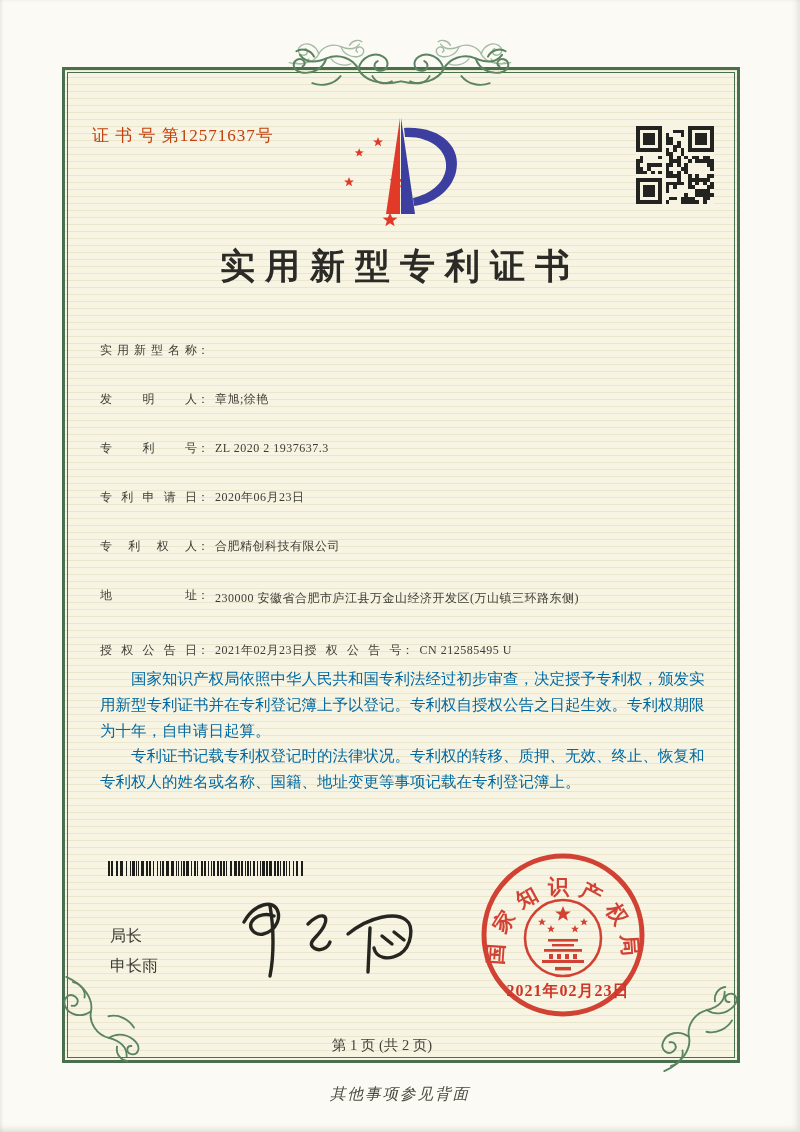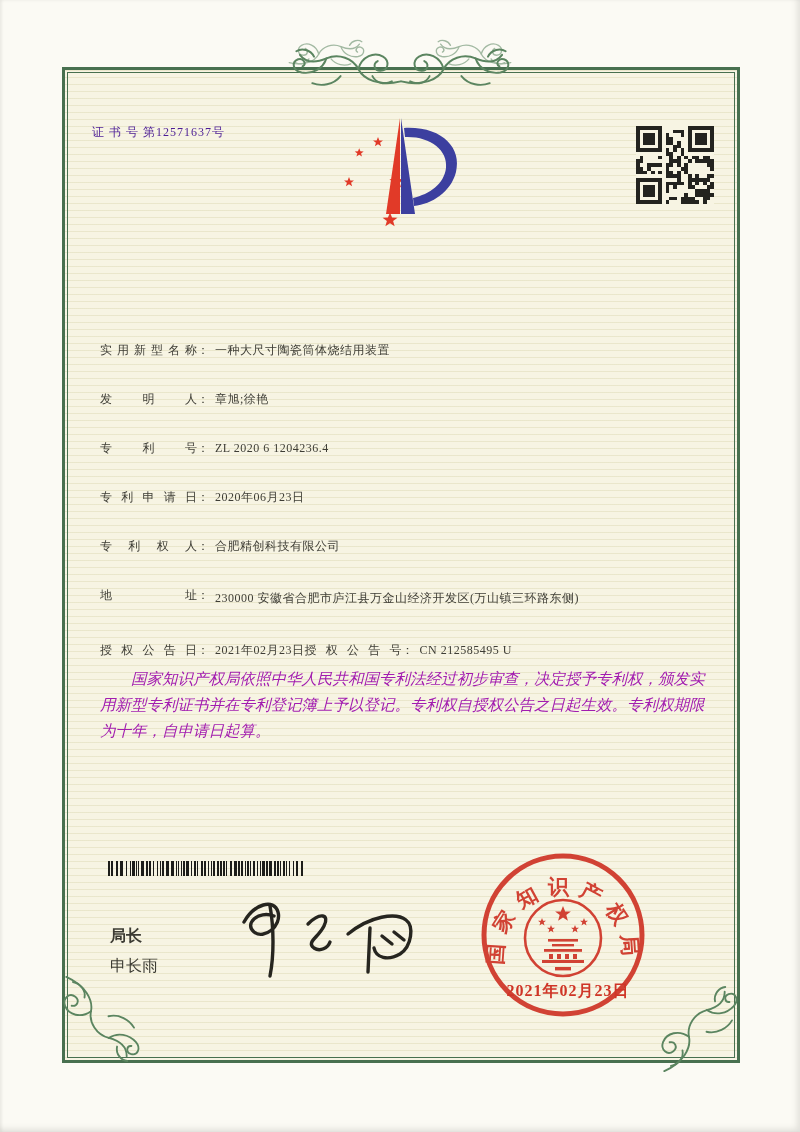--- a/index.html
+++ b/index.html
@@ -17,40 +17,40 @@
     border:3px solid #48704f;box-sizing:border-box;
     background:
       repeating-linear-gradient(180deg, rgba(187,182,120,.22) 0 1px, rgba(255,255,255,0) 1px 7px),
       #f7f4e3;
   }
   .frame::after{
     content:"";position:absolute;left:2px;top:2px;right:2px;bottom:2px;
     border:1px solid #48704f;pointer-events:none;
   }
   .abs{position:absolute;}
-  .cert-no{left:92px;top:124px;font-size:12px;letter-spacing:1px;color:#4c1d95;}
+  .cert-no{left:92px;top:124px;font-size:17px;letter-spacing:1px;color:#c2410c;}
   .qr{left:636px;top:126px;width:78px;height:78px;}
   .logo{left:330px;top:110px;width:142px;height:118px;}
   .title{
     left:0;top:243px;width:800px;text-align:center;
     font-size:35px;font-weight:600;color:#2b2a26;letter-spacing:10px;
   }
   .fields{left:100px;top:341px;width:612px;color:#3e3d35;font-size:12px;}
   .frow{display:flex;align-items:flex-start;margin-bottom:30px;line-height:19px;}
   .lab{display:inline-block;width:97px;text-align:justify;text-align-last:justify;flex:none;}
   .colon{flex:none;margin-right:6px;}
   .val{letter-spacing:.5px;}
   .val.wrapval{max-width:440px;line-height:25px;}
   .frow.grant-row{margin-bottom:0;}
   .grp2{display:flex;}
   .paras{left:100px;top:666px;width:614px;font-size:15.5px;line-height:25.8px;
-         color:#a21caf;font-style:italic;}
+         color:#0369a1;}
   .paras p{margin:0;text-indent:2em;}
   .barcode{left:108px;top:861px;width:198px;height:15px;}
-  .officer-title{left:110px;top:926px;font-size:16px;color:#3c3b33;font-family:"Liberation Sans","DejaVu Sans",sans-serif;font-weight:bold;}
+  .officer-title{left:110px;top:926px;font-size:16px;color:#3c3b33;font-family:"Liberation Sans","DejaVu Sans",sans-serif;}
   .officer-name{left:110px;top:956px;font-size:16px;color:#3c3b33;font-family:"Liberation Sans","DejaVu Sans",sans-serif;}
   .signature{left:230px;top:888px;width:190px;height:100px;}
   .seal{left:478px;top:850px;width:170px;height:170px;opacity:.93;}
   .seal-date{left:488px;top:981px;width:160px;text-align:center;font-size:16px;
              font-weight:600;color:#cf3527;letter-spacing:1px;}
   .page-info{left:62px;top:1036px;width:640px;text-align:center;font-size:14.5px;color:#44433a;}
   .back-note{left:0;top:1084px;width:800px;text-align:center;font-size:15.5px;
              font-style:italic;color:#4b4a40;letter-spacing:2px;}
   .orn{position:absolute;color:#5b8560;}
   svg{display:block;}
@@ -244,36 +244,36 @@
       <path d="M70,8 L70,104 L56,104 Z"></path>
     </g>
     <g fill="#3c3f9f">
 
       <path d="M71,8 L85,104 L71,104 Z"></path>
 
       <path d="M74,18 C112,16 132,38 126,62 C121,82 102,94 84,96 L83,88 C100,84 114,74 116,58 C118,40 100,26 75,27 Z"></path>
     </g>
   </svg>
 
+  <div class="abs title">实用新型专利证书</div>
 
   <div class="abs fields">
     <div class="frow">
       <span class="lab">实用新型名称</span>
         <span class="colon">：</span>
-      <span class="val">一种大尺寸陶瓷筒体烧结用装置</span>
     </div>
     <div class="frow">
       <span class="lab">发明人</span>
         <span class="colon">：</span>
       <span class="val">章旭;徐艳</span>
     </div>
     <div class="frow">
       <span class="lab">专利号</span>
         <span class="colon">：</span>
-      <span class="val">ZL 2020 6 1204236.4</span>
+      <span class="val">ZL 2020 2 1937637.3</span>
     </div>
     <div class="frow">
       <span class="lab">专利申请日</span>
         <span class="colon">：</span>
       <span class="val">2020年06月23日</span>
     </div>
     <div class="frow">
       <span class="lab">专利权人</span>
         <span class="colon">：</span>
       <span class="val">合肥精创科技有限公司</span>
@@ -290,20 +290,21 @@
       <span class="grp2">
         <span class="lab">授权公告号</span>
           <span class="colon">：</span>
         <span class="val">CN 212585495 U</span>
       </span>
     </div>
   </div>
 
   <div class="abs paras">
     <p>国家知识产权局依照中华人民共和国专利法经过初步审查，决定授予专利权，颁发实用新型专利证书并在专利登记簿上予以登记。专利权自授权公告之日起生效。专利权期限为十年，自申请日起算。</p>
+    <p>专利证书记载专利权登记时的法律状况。专利权的转移、质押、无效、终止、恢复和专利权人的姓名或名称、国籍、地址变更等事项记载在专利登记簿上。</p>
   </div>
 
   <svg class="abs barcode" id="barcode" viewBox="0 0 198 15" preserveAspectRatio="none">
       <rect x="0" y="0" width="2" height="15" fill="#1d1d19"></rect>
       <rect x="3" y="0" width="2" height="15" fill="#1d1d19"></rect>
       <rect x="8" y="0" width="2" height="15" fill="#1d1d19"></rect>
       <rect x="12" y="0" width="3" height="15" fill="#1d1d19"></rect>
       <rect x="18" y="0" width="1" height="15" fill="#1d1d19"></rect>
       <rect x="22" y="0" width="1" height="15" fill="#1d1d19"></rect>
       <rect x="24" y="0" width="3" height="15" fill="#1d1d19"></rect>
@@ -395,15 +396,17 @@
       <rect x="71" y="104" width="4" height="5"></rect>
       <rect x="79" y="104" width="4" height="5"></rect>
       <rect x="87" y="104" width="4" height="5"></rect>
       <rect x="95" y="104" width="4" height="5"></rect>
       <rect x="64" y="110" width="42" height="3"></rect>
       <rect x="77" y="117" width="16" height="3.4"></rect>
     </g>
   </svg>
   <div class="abs seal-date">2021年02月23日</div>
 
-
+  <div class="abs page-info">第 1 页 (共 2 页)</div>
+
+  <div class="abs back-note">其他事项参见背面</div>
 
 </div>
 
 </body></html>

